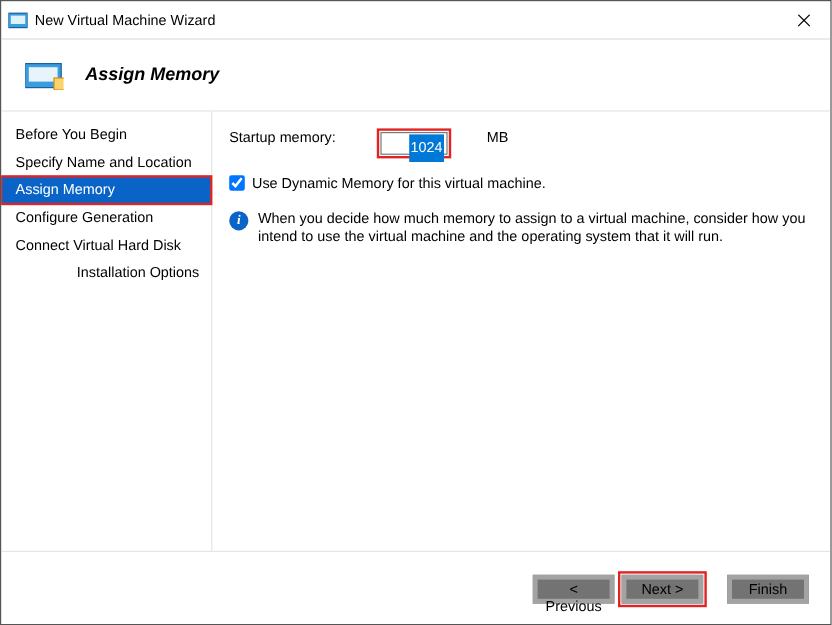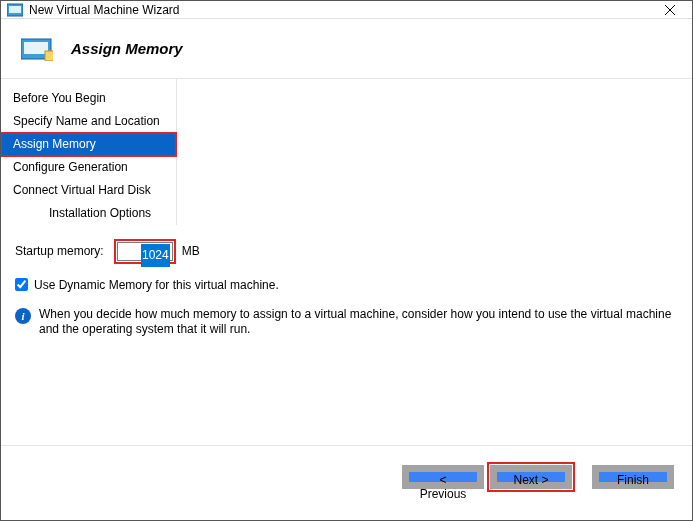--- a/index.html
+++ b/index.html
@@ -9,21 +9,21 @@
     font-size: 12px;
     background: #fff;
     color: #000;
     width: 693px;
     height: 521px;
     overflow: hidden;
     border: 1px solid #555;
     position: relative;
   }
   .titlebar {
-    height: 18px;
+    height: 32px;
     display: flex;
     align-items: center;
     padding: 0 0 0 6px;
     border-bottom: 1px solid #ddd;
   }
   .titlebar .title-icon {
     width: 16px; height: 16px;
     margin-right: 6px;
     display: inline-flex;
   }
@@ -49,50 +49,50 @@
   .header h1 {
     font-size: 15px;
     font-weight: 700;
     font-style: italic;
     margin: 0;
     font-family: "Segoe UI", Tahoma, sans-serif;
   }
   .body {
     display: flex;
     height: 366px;
-    flex-direction: column;
   }
   .sidebar {
     width: 176px;
     border-right: 1px solid #e5e5e5;
     padding-top: 8px;
   }
   .sidebar .item {
     padding: 4px 10px 4px 12px;
     line-height: 15px;
     cursor: default;
     white-space: nowrap;
   }
-  .sidebar .item.indent { padding-left: 48px; }
+  .sidebar .item.indent { padding-left: 24px; margin-left: 39px; }
   .sidebar .item.active {
     background: #0a64c8;
     color: #fff;
     outline: 2px solid #e02424;
     outline-offset: -1px;
   }
   .content {
     flex: 1;
     padding: 14px 20px 10px 14px;
     line-height: 15px;
   }
   .content .desc { margin-bottom: 14px; }
   .row {
     display: flex;
-    align-items: center;
+    align-items: flex-start;
     margin-bottom: 14px;
+    gap: 24px;
   }
   .row .lbl { margin-right: 10px; }
   .memwrap {
     border: 2px solid #e02424;
     padding: 1px;
     display: inline-flex;
     margin-right: 6px;
   }
   .memwrap input {
     width: 56px;
@@ -153,24 +153,24 @@
   .footer {
     height: 62px;
     border-top: 1px solid #e5e5e5;
     display: flex;
     justify-content: flex-end;
     align-items: center;
     padding-right: 18px;
     gap: 6px;
   }
   .footer button {
-    width: 82px;
+    width: 68px;
     height: 24px;
-    background: #3b82f6;
-    border: 7px solid #a3a3a3;
+    background: #737373;
+    border: 4px solid #a3a3a3;
     font-family: inherit;
     font-size: 12px;
     cursor: pointer;
   }
   .footer button.primary {
     outline: 2px solid #e02424;
     outline-offset: 1px;
   }
   .footer .gap { width: 8px; }
 </style>

